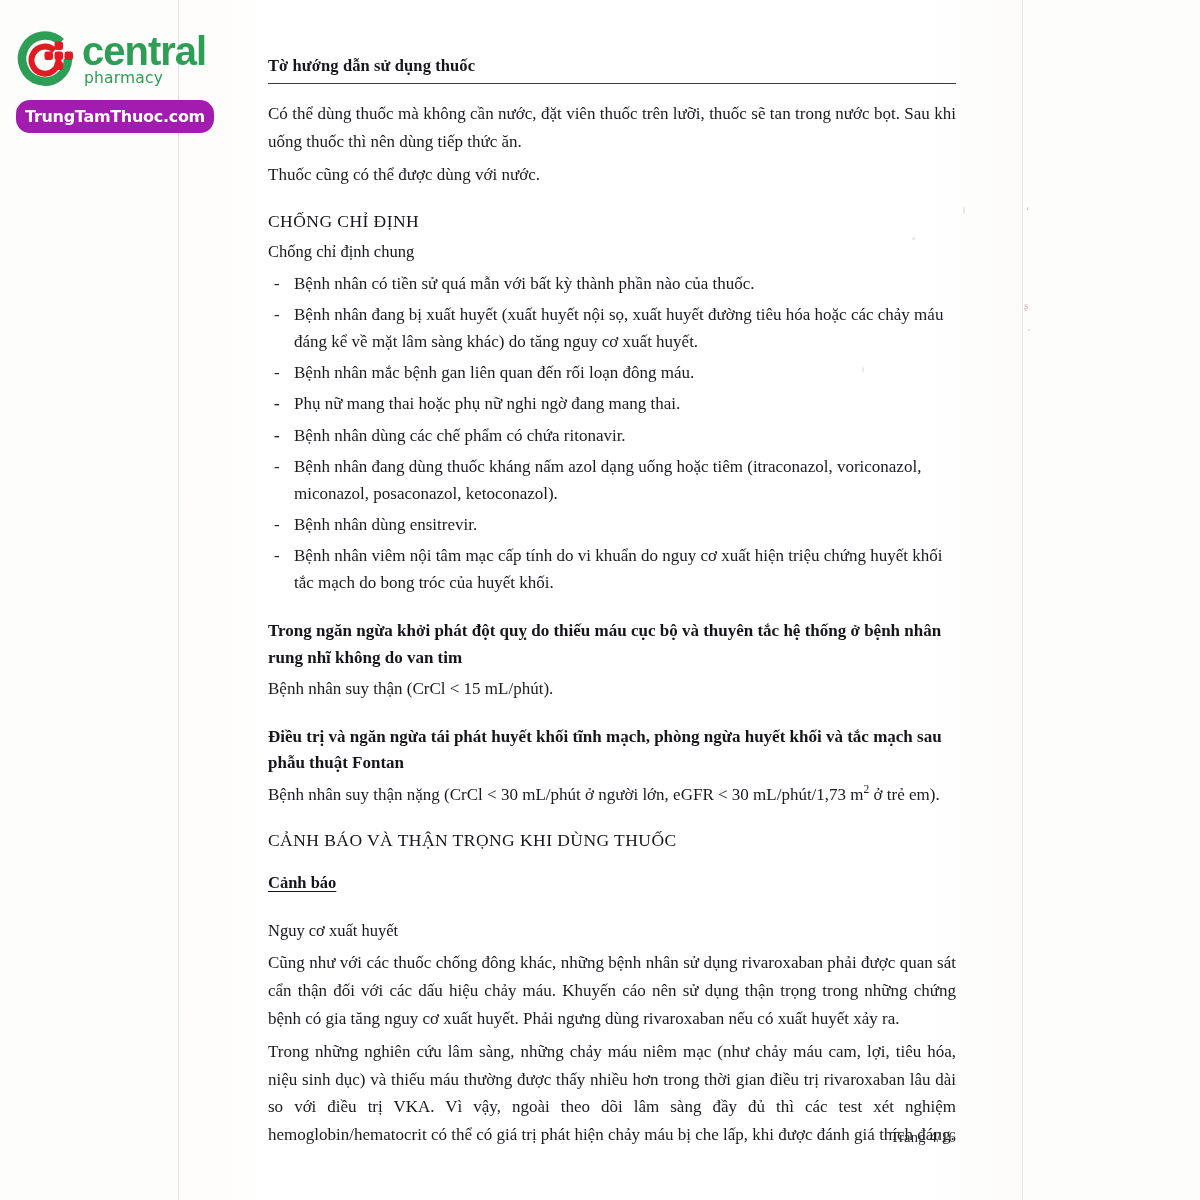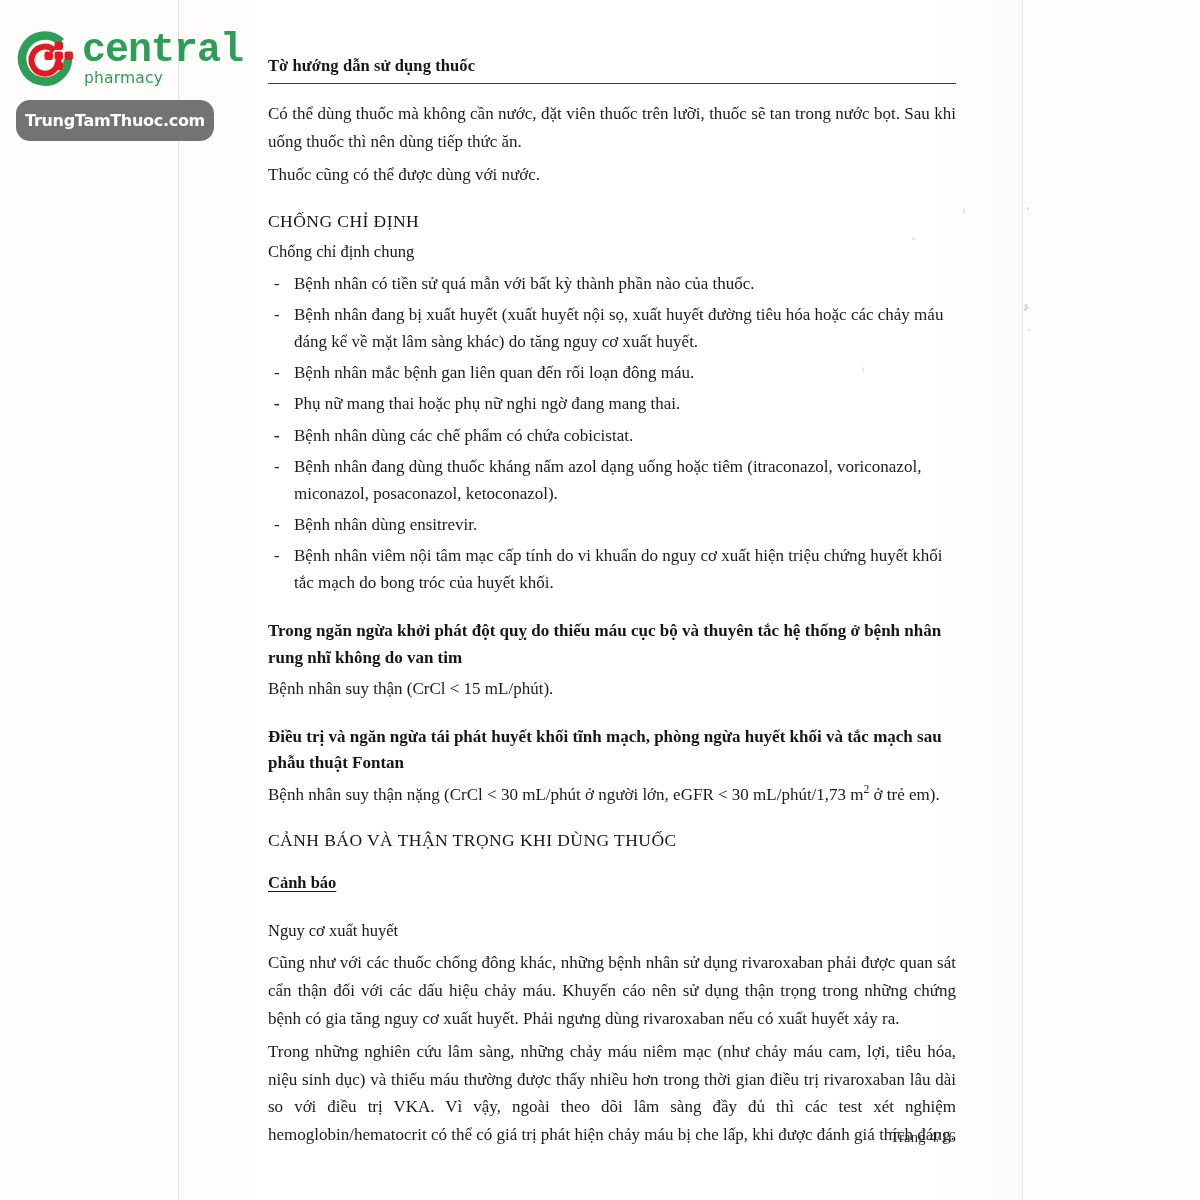--- a/index.html
+++ b/index.html
@@ -87,42 +87,42 @@
     flex: 0 0 62px;
     position: relative;
   }
   .logo-wordmark {
     display: flex;
     flex-direction: column;
     justify-content: center;
     padding-top: 2px;
   }
   .word-central {
-    font-family: Liberation Mono, monospace;
+    font-family: Liberation Sans, sans-serif;
     font-size: 40px;
     font-weight: 700;
     color: #2e9e56;
     line-height: .95;
     letter-spacing: -1px;
   }
   .word-pharmacy {
     font-family: "DejaVu Sans", sans-serif;
     font-size: 15.5px;
     font-weight: 500;
     color: #2e9e56;
     line-height: 1.1;
     letter-spacing: .2px;
     padding-left: 2px;
   }
   .site-banner {
     margin-top: 8px;
     margin-left: 2px;
     width: 198px;
-    height: 41px;
-    background: #737373;
+    height: 33px;
+    background: #a21caf;
     border-radius: 14px;
     display: flex;
     align-items: center;
     justify-content: center;
   }
   .site-banner span {
     font-family: "DejaVu Sans", sans-serif;
     font-size: 16px;
     font-weight: 700;
     color: #ffffff;
@@ -281,21 +281,21 @@
     <h2 class="section-title">CHỐNG CHỈ ĐỊNH</h2>
     <h3 class="sub-bold">Chống chỉ định chung</h3>
 
     <ul class="dash-list">
       <li><span class="dash">-</span><span>Bệnh nhân có tiền sử quá mẫn với bất kỳ thành phần nào của thuốc.</span></li>
       <li><span class="dash">-</span><span>Bệnh nhân đang bị xuất huyết (xuất huyết nội sọ, xuất huyết đường tiêu hóa hoặc các chảy máu đáng kể về mặt lâm sàng khác) do tăng nguy cơ xuất huyết.</span></li>
       <li><span class="dash">-</span><span>Bệnh nhân mắc bệnh gan liên quan đến rối loạn đông máu.</span></li>
       <li><span class="dash">-</span></li>
       <li><span class="dash">-</span><span>Phụ nữ mang thai hoặc phụ nữ nghi ngờ đang mang thai.</span></li>
       <li><span class="dash">-</span></li>
-      <li><span class="dash">-</span><span>Bệnh nhân dùng các chế phẩm có chứa cobicistat.</span></li>
+      <li><span class="dash">-</span><span>Bệnh nhân dùng các chế phẩm có chứa ritonavir.</span></li>
       <li><span class="dash">-</span><span>Bệnh nhân đang dùng thuốc kháng nấm azol dạng uống hoặc tiêm (itraconazol, voriconazol, miconazol, posaconazol, ketoconazol).</span></li>
       <li><span class="dash">-</span><span>Bệnh nhân dùng ensitrevir.</span></li>
       <li><span class="dash">-</span><span>Bệnh nhân viêm nội tâm mạc cấp tính do vi khuẩn do nguy cơ xuất hiện triệu chứng huyết khối tắc mạch do bong tróc của huyết khối.</span></li>
     </ul>
 
     <div class="block-bold">Trong ngăn ngừa khởi phát đột quỵ do thiếu máu cục bộ và thuyên tắc hệ thống ở bệnh nhân rung nhĩ không do van tim</div>
     <div class="block-plain">Bệnh nhân suy thận (CrCl &lt; 15 mL/phút).</div>
 
     <div class="block-bold">Điều trị và ngăn ngừa tái phát huyết khối tĩnh mạch, phòng ngừa huyết khối và tắc mạch sau phẫu thuật Fontan</div>
     <div class="block-plain"><span>Bệnh nhân suy thận nặng (CrCl &lt; 30 mL/phút ở người lớn, eGFR &lt; 30 mL/phút/1,73 m</span><sup>2</sup><span> ở trẻ em).</span></div>

